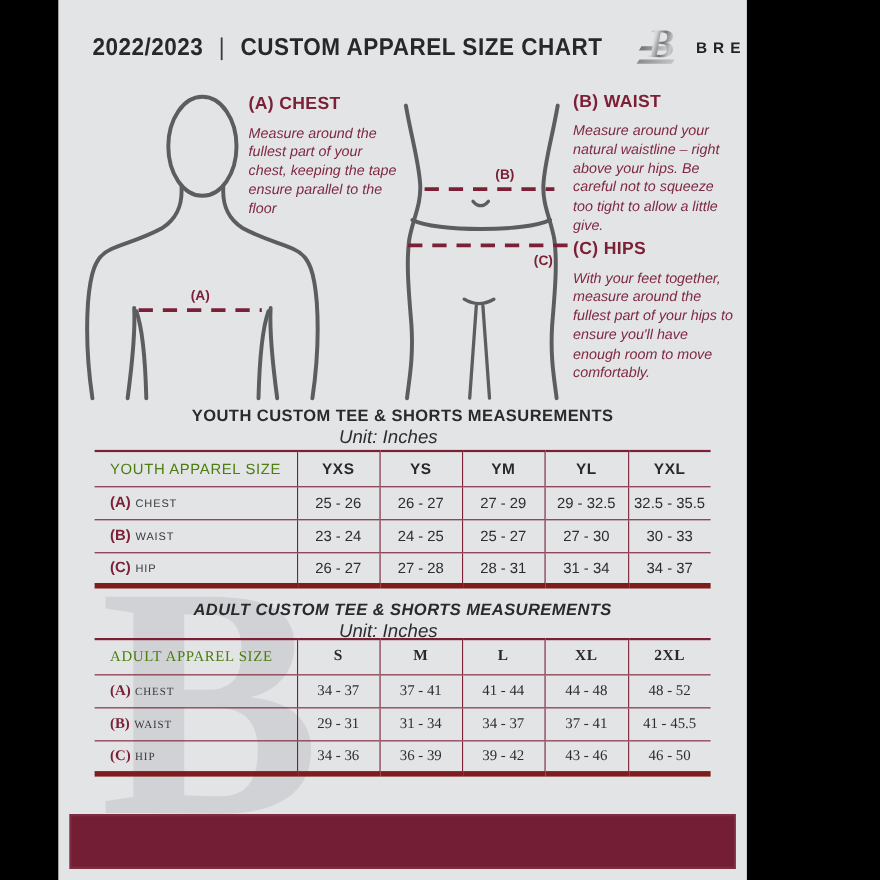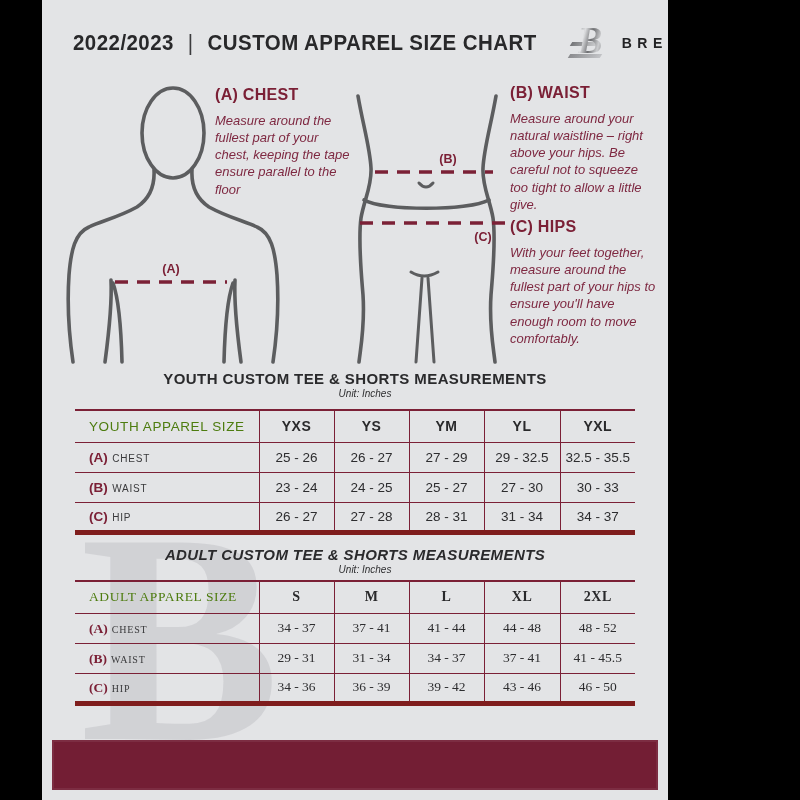--- a/index.html
+++ b/index.html
@@ -1,20 +1,20 @@
 <!DOCTYPE html>
 <html><head>
 <meta charset="utf-8">
 <style>
   * { margin:0; padding:0; box-sizing:border-box; }
   html,body { width:800px; height:800px; overflow:hidden; }
   body { background:#000; font-family:"Liberation Sans", sans-serif; }
 
   .page {
-    position:relative; margin-left:42px; width:626px; height:800px;
+    position:relative; margin-left:53px; width:626px; height:800px;
     background:#e3e4e6; overflow:hidden;
   }
 
   
   .header {
     position:absolute; left:31px; right:20px; top:20px; height:46px;
     display:flex; align-items:center; justify-content:space-between; z-index:1;
   }
   .title-group {
     display:flex; align-items:center; gap:13px;
@@ -48,22 +48,22 @@
   .guide-chest { left:173px; top:86px;  width:136px; }
   .guide-waist { left:468px; top:84px;  width:148px; }
   .guide-hips  { left:468px; top:218px; width:150px; }
 
   
   .section-title {
     position:absolute; left:33px; width:560px; text-align:center; z-index:1;
     font-size:15px; font-weight:700; letter-spacing:.4px; color:#2a2a2c;
   }
   .section-unit {
-    position:absolute; left:43px; width:560px; text-align:center; z-index:1;
-    font-size:10px; font-style:italic; color:#2e2e30;
+    position:absolute; left:20px; width:560px; text-align:center; z-index:1;
+    font-size:17px; font-style:italic; color:#2e2e30;
   }
   .yt-title { top:370px; } .yt-unit { top:388px; }
   .at-title { top:546px;font-style:italic; } .at-unit { top:564px; }
 
   
   .size-table {
     position:absolute; left:33px; width:560px; z-index:1;
     border-collapse:collapse; table-layout:fixed; background:transparent;
   }
   .youth-table { top:409px; }

